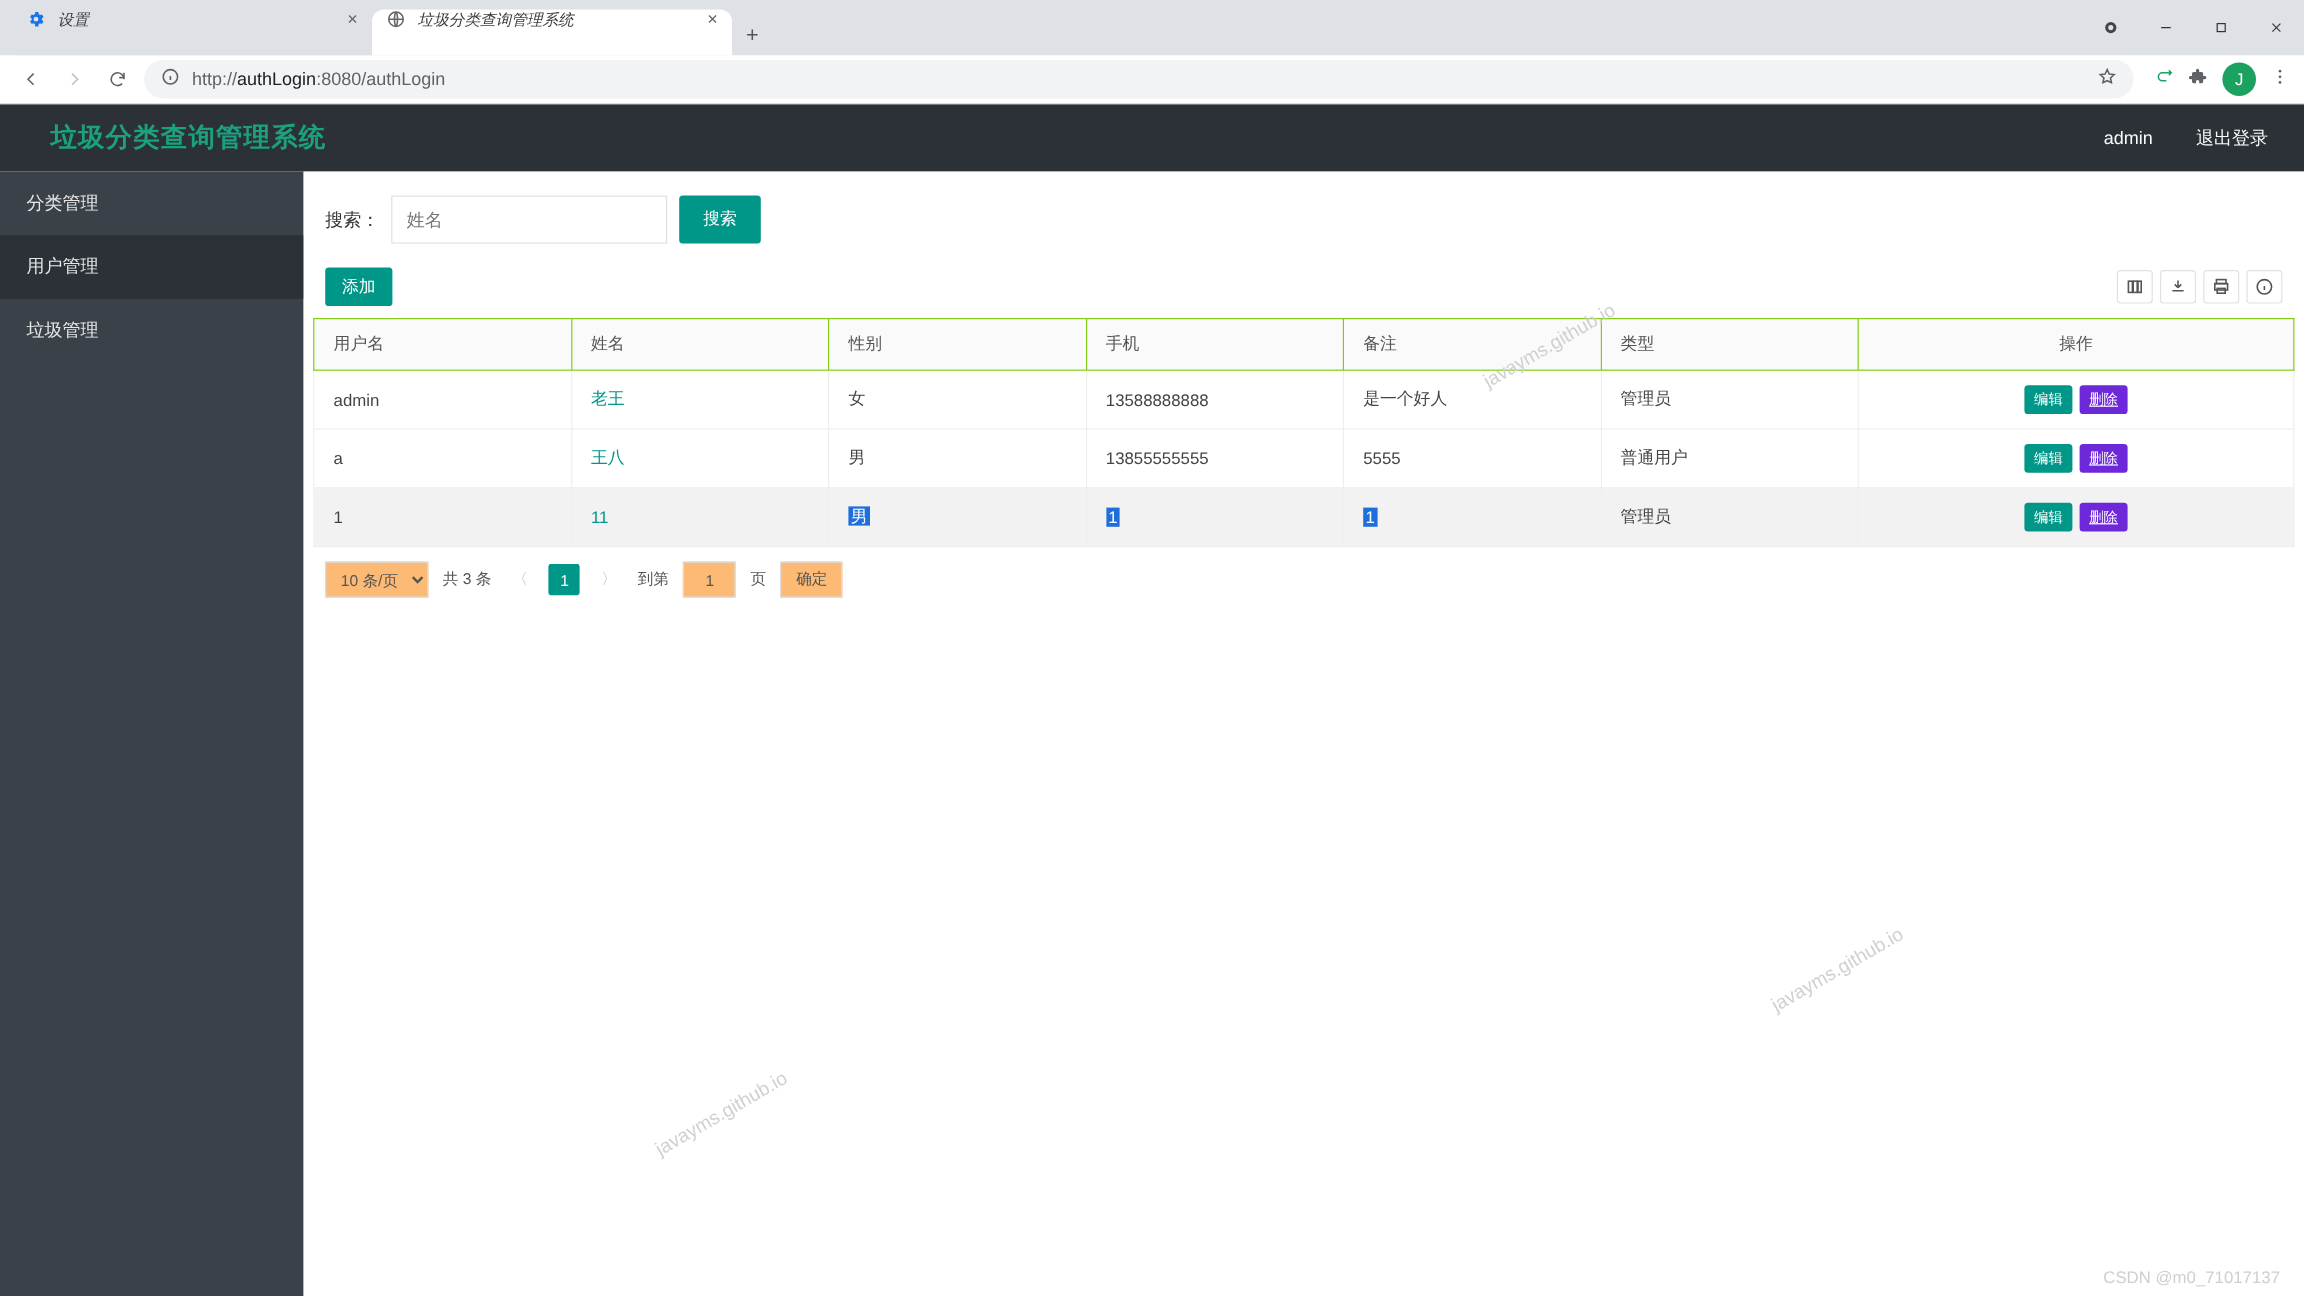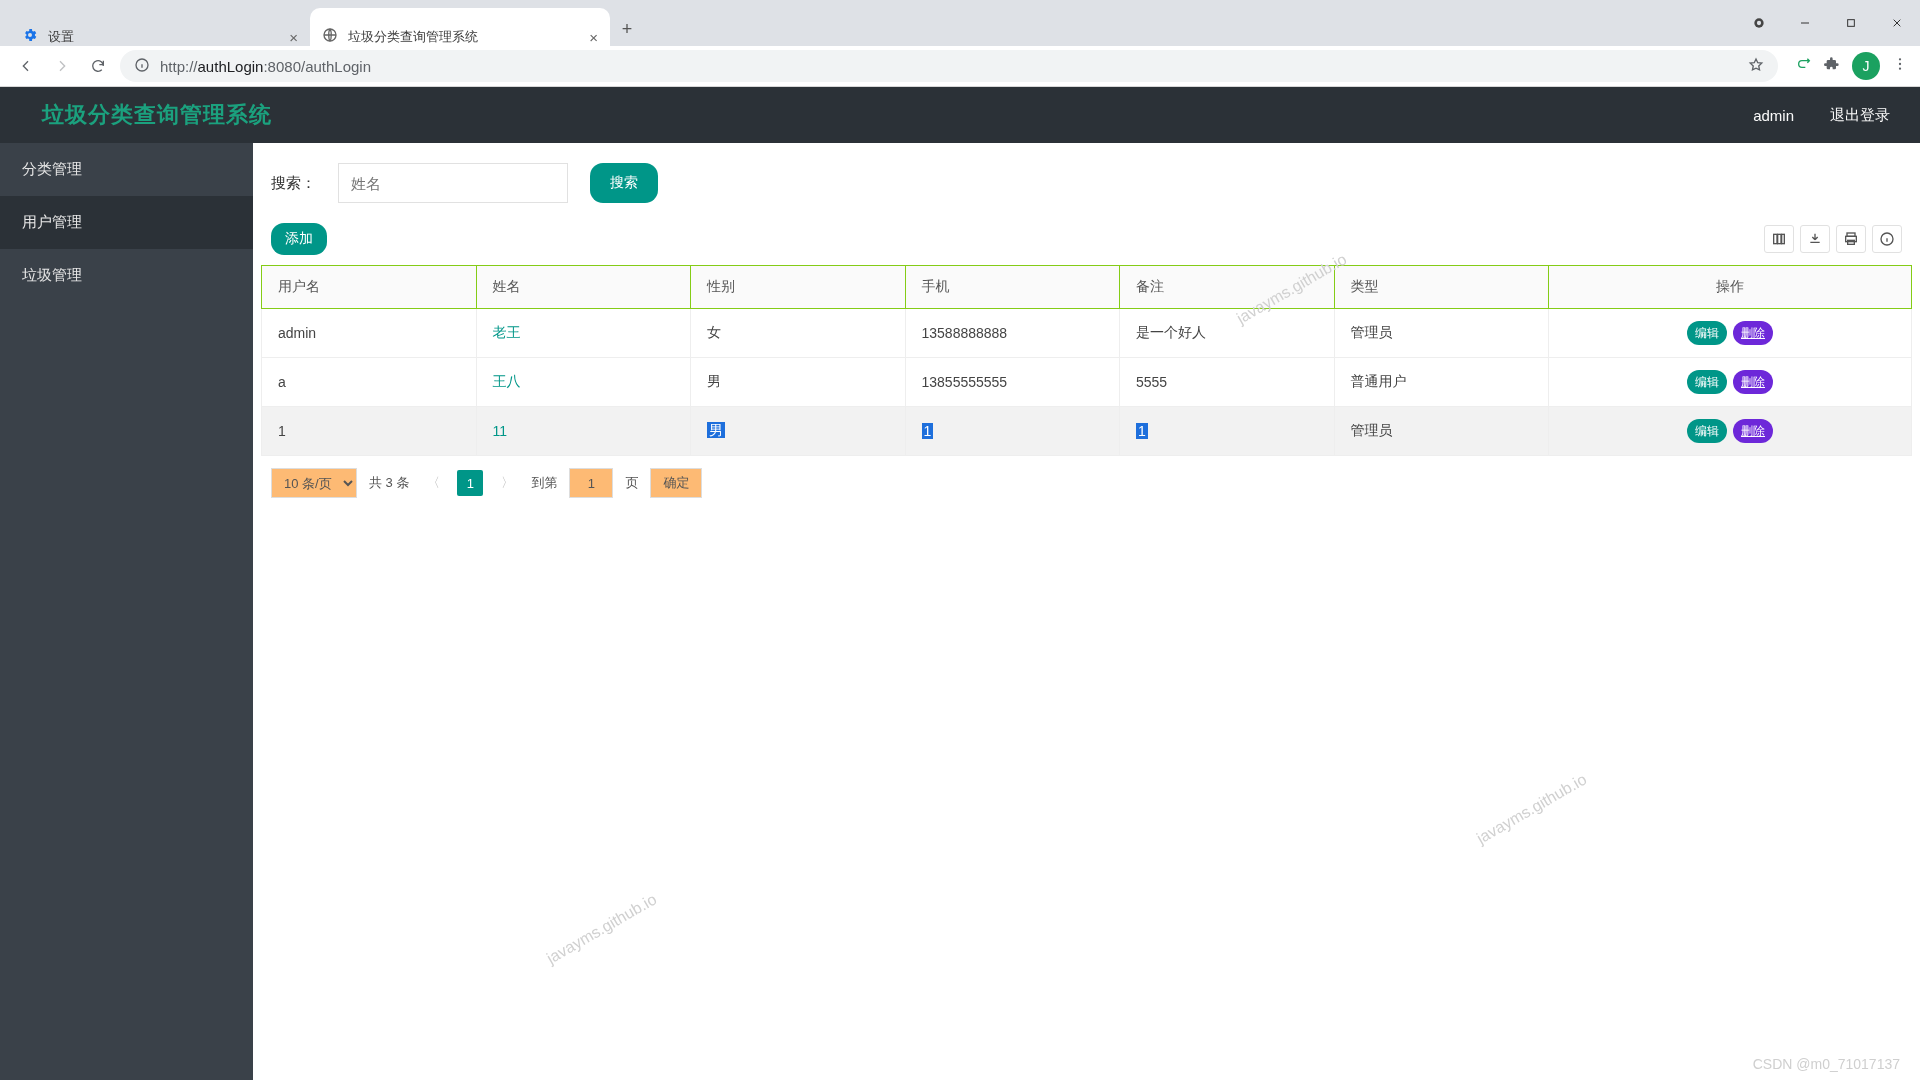--- a/index.html
+++ b/index.html
@@ -1,21 +1,21 @@
 <!DOCTYPE html>
 <html><head>
 <meta charset="utf-8">
 <style>
   * { margin:0; padding:0; box-sizing:border-box; font-family:"Microsoft YaHei",Arial,sans-serif; }
   body { width:1920px; height:1080px; background:#f5f5f5; overflow:hidden; position:relative; }
 
   
   .chrome { height:87px; background:#dee1e6; display:flex; flex-direction:column; }
   .tabstrip { height:46px; background:#dee1e6; display:flex; align-items:flex-end; padding-left:10px; gap:0; }
-  .tab { width:300px; height:38px; background:#dee1e6; display:flex; align-items:flex-end; padding:0 12px; font-size:13px; color:#3c3c3c; gap:10px; border-radius:10px 10px 0 0; position:relative; }
+  .tab { width:300px; height:38px; background:#dee1e6; display:flex; align-items:flex-start; padding:0 12px; font-size:13px; color:#3c3c3c; gap:10px; border-radius:10px 10px 0 0; position:relative;font-style:italic; }
   .tab.active { background:#ffffff; }
   .tab .close { margin-left:auto; font-size:15px; color:#666; }
   .newtab { width:34px; height:34px; display:flex; align-items:center; justify-content:center; font-size:18px; color:#555; }
   .win-controls { position:absolute; right:0; top:0; display:flex; align-items:center; height:46px; }
   .win-controls span { width:46px; height:46px; display:flex; align-items:center; justify-content:center; color:#333; font-size:13px; }
   .navbar { height:41px; background:#ffffff; display:flex; align-items:center; padding:0 12px; gap:8px; border-bottom:1px solid #d7d7d7;}
   .nav-icn { width:28px; height:28px; display:flex; align-items:center; justify-content:center; color:#5f6368; border-radius:50%; }
   .omnibox { flex:1; height:32px; border:none; background:#f1f3f4; border-radius:16px; padding:0 14px; font-size:15px; color:#333; display:flex; align-items:center; gap:10px; }
   .omnibox .host { color:#202124; }
   .omnibox .pre { color:#5f6368; }
@@ -28,24 +28,24 @@
   .app-title { font-size:22px; font-weight:700; color:#1ba17e; letter-spacing:1px; }
   .app-header .spacer { flex:1; }
   .app-header .user, .app-header .logout { color:#fafafa; font-size:15px; margin-left:36px; }
 
   .app-body { flex:1; display:flex; min-height:0; }
   .sidebar { width:253px; background:#3a4149; color:#e6e6e6; }
   .side-item { padding:17px 22px; font-size:15px; cursor:pointer; }
   .side-item.active { background:#2b3137; }
 
   .content { flex:1; padding:20px 8px 0 8px; background:#fff; display:flex; flex-direction:column; min-width:0; }
-  .searchbar { display:flex; align-items:center; gap:22px; padding:0 10px 16px 10px; }
+  .searchbar { display:flex; align-items:center; gap:10px; padding:0 10px 16px 10px; }
   .searchbar label { font-size:15px; color:#333; }
   .search-input { width:230px; height:40px; border:1px solid #e1e1e1; padding:0 12px; font-size:15px; color:#333; }
-  .btn { display:inline-flex; align-items:center; justify-content:center; border:none; cursor:pointer; font-size:14px; border-radius:13px; }
+  .btn { display:inline-flex; align-items:center; justify-content:center; border:none; cursor:pointer; font-size:14px; border-radius:3px; }
   .btn-green { background:#009688; color:#fff; height:40px; padding:0 20px; }
   .btn-sm { height:24px; padding:0 8px; font-size:12px; }
   .btn-red { background:#6d28d9; color:#fff;text-decoration:underline; }
   
   .toolbar { display:flex; align-items:center; padding:4px 10px 10px 10px; }
   .toolbar .spacer { flex:1; }
   .tool-icons { display:flex; gap:6px; }
   .tool-icn { width:30px; height:28px; border:1px solid #e1e1e1; display:flex; align-items:center; justify-content:center; color:#555; font-size:13px; border-radius:3px; }
 
   table { width:100%; border-collapse:collapse; font-size:14px; }

